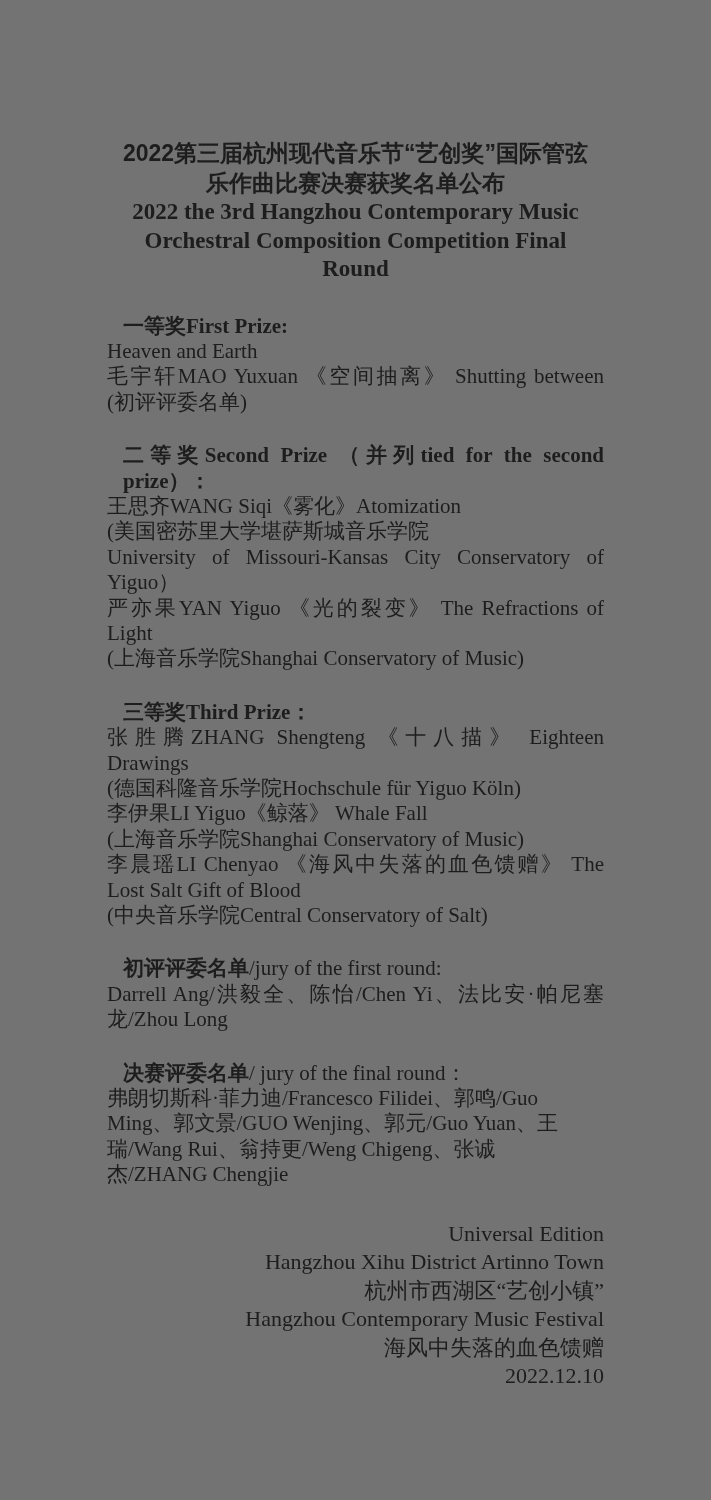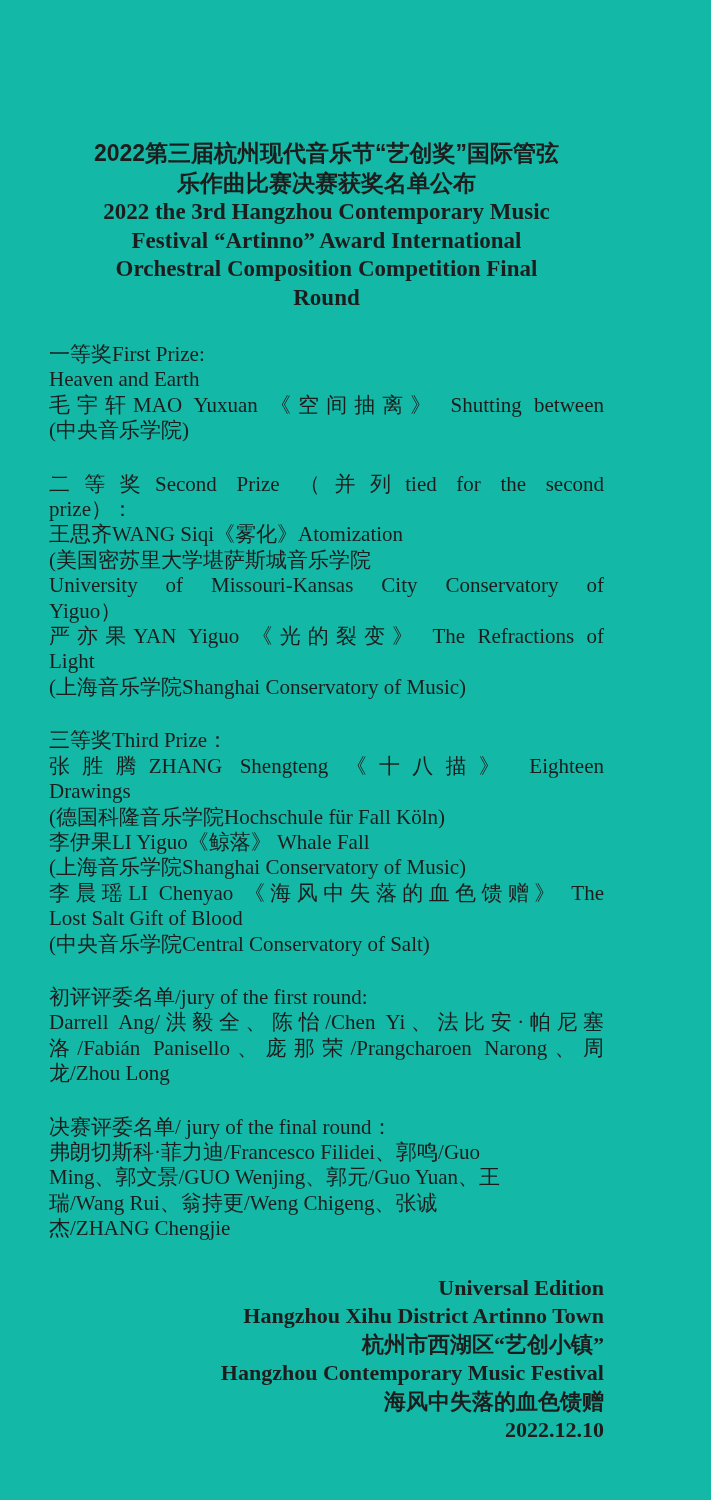--- a/index.html
+++ b/index.html
@@ -1,23 +1,23 @@
 <!DOCTYPE html>
 <html><head>
 <meta charset="utf-8">
 <style>
   html, body { margin: 0; padding: 0; background: #ffffff; }
   .page {
     position: relative;
     width: 711px;
     height: 1500px;
-    background: #14b8a6;
+    background: #737373;
     color: #1d1d1d;
     box-sizing: border-box;
-    padding: 138px 107px 0 49px;
+    padding: 138px 107px 0 107px;
     overflow: hidden;
     font-family: "Liberation Serif", serif;
   }
   .title-zh-line {
     font-family: "Liberation Sans", sans-serif;
     font-weight: 700;
     font-size: 23px;
     line-height: 30px;
     text-align: center;
     white-space: nowrap;
@@ -30,87 +30,85 @@
     text-align: center;
     white-space: nowrap;
   }
   .section { margin-top: 28px; }
   .section.first { margin-top: 30px; }
   .line {
     font-size: 21px;
     line-height: 25.4px;
     white-space: nowrap;
   }
-  .heading, .bold { font-weight: 400; }
+  .heading, .bold { font-weight: 700; margin-left: 16px; }
   .stretch {
     text-align: justify;
     text-align-last: justify;
   }
   .footer {
     margin-top: 32px;
     text-align: right;
   }
   .footer .line {
     font-size: 22px;
     line-height: 28.5px;
-    font-weight: 700;
+    font-weight: 400;
   }
 </style>
 </head>
 <body>
 
 <div class="page">
 
   <div>
     <div class="title-zh-line">2022第三届杭州现代音乐节“艺创奖”国际管弦</div>
     <div class="title-zh-line">乐作曲比赛决赛获奖名单公布</div>
   </div>
 
   <div>
     <div class="title-en-line">2022 the 3rd Hangzhou Contemporary Music</div>
-    <div class="title-en-line">Festival “Artinno” Award International</div>
     <div class="title-en-line">Orchestral Composition Competition Final</div>
     <div class="title-en-line">Round</div>
   </div>
 
   <div class="section first">
     <div class="line heading">一等奖First Prize:</div>
     <div class="line">Heaven and Earth</div>
     <div class="line stretch">毛宇轩MAO Yuxuan 《空间抽离》 Shutting between</div>
-    <div class="line">(中央音乐学院)</div>
+    <div class="line">(初评评委名单)</div>
   </div>
 
   <div class="section">
     <div class="line heading stretch">二等奖Second Prize （并列tied for the second</div>
     <div class="line heading">prize）：</div>
     <div class="line">王思齐WANG Siqi《雾化》Atomization</div>
     <div class="line">(美国密苏里大学堪萨斯城音乐学院</div>
     <div class="line stretch">University of Missouri-Kansas City Conservatory of</div>
     <div class="line">Yiguo）</div>
     <div class="line stretch">严亦果YAN Yiguo 《光的裂变》 The Refractions of</div>
     <div class="line">Light</div>
     <div class="line">(上海音乐学院Shanghai Conservatory of Music)</div>
   </div>
 
   <div class="section">
     <div class="line heading">三等奖Third Prize：</div>
     <div class="line stretch">张胜腾ZHANG Shengteng 《十八描》 Eighteen</div>
     <div class="line">Drawings</div>
-    <div class="line">(德国科隆音乐学院Hochschule für Fall Köln)</div>
+    <div class="line">(德国科隆音乐学院Hochschule für Yiguo Köln)</div>
     <div class="line">李伊果LI Yiguo《鲸落》 Whale Fall</div>
     <div class="line">(上海音乐学院Shanghai Conservatory of Music)</div>
     <div class="line stretch">李晨瑶LI Chenyao 《海风中失落的血色馈赠》 The</div>
     <div class="line">Lost Salt Gift of Blood</div>
     <div class="line">(中央音乐学院Central Conservatory of Salt)</div>
   </div>
 
   <div class="section">
     <div class="line"><span class="bold">初评评委名单</span><span>/jury of the first round:</span></div>
     <div class="line stretch">Darrell Ang/洪毅全、陈怡/Chen Yi、法比安·帕尼塞</div>
-    <div class="line stretch">洛/Fabián Panisello、庞那荣/Prangcharoen Narong、周</div>
     <div class="line">龙/Zhou Long</div>
   </div>
 
   <div class="section">
     <div class="line"><span class="bold">决赛评委名单</span><span>/ jury of the final round：</span></div>
     <div class="line">弗朗切斯科·菲力迪/Francesco Filidei、郭鸣/Guo</div>
     <div class="line">Ming、郭文景/GUO Wenjing、郭元/Guo Yuan、王</div>
     <div class="line">瑞/Wang Rui、翁持更/Weng Chigeng、张诚</div>
     <div class="line">杰/ZHANG Chengjie</div>
   </div>

